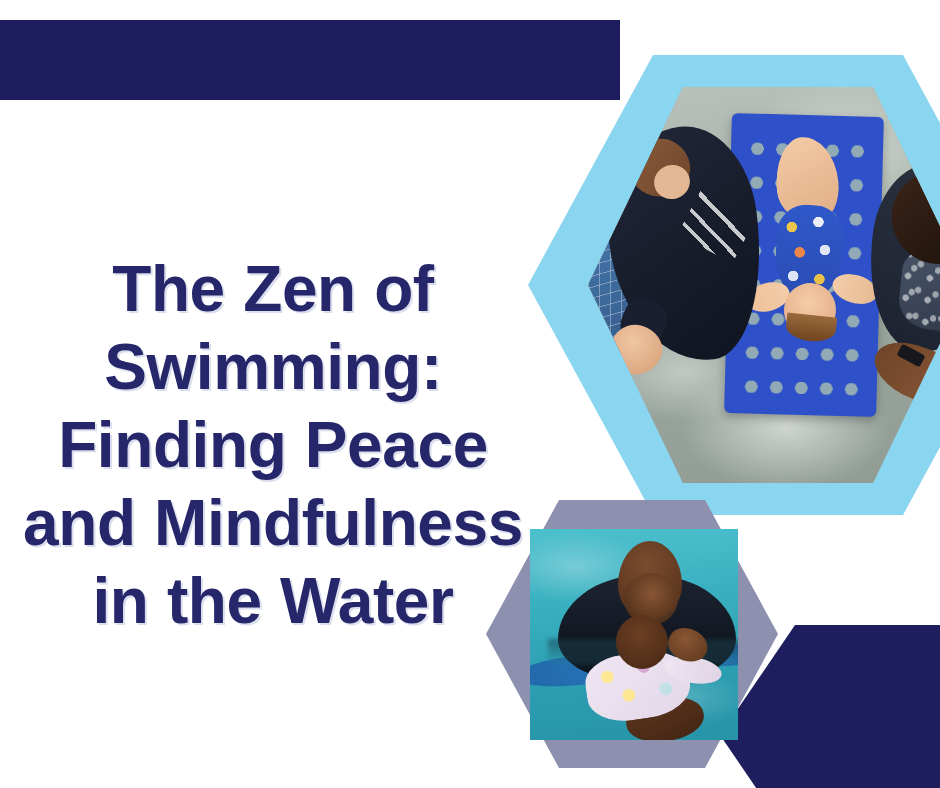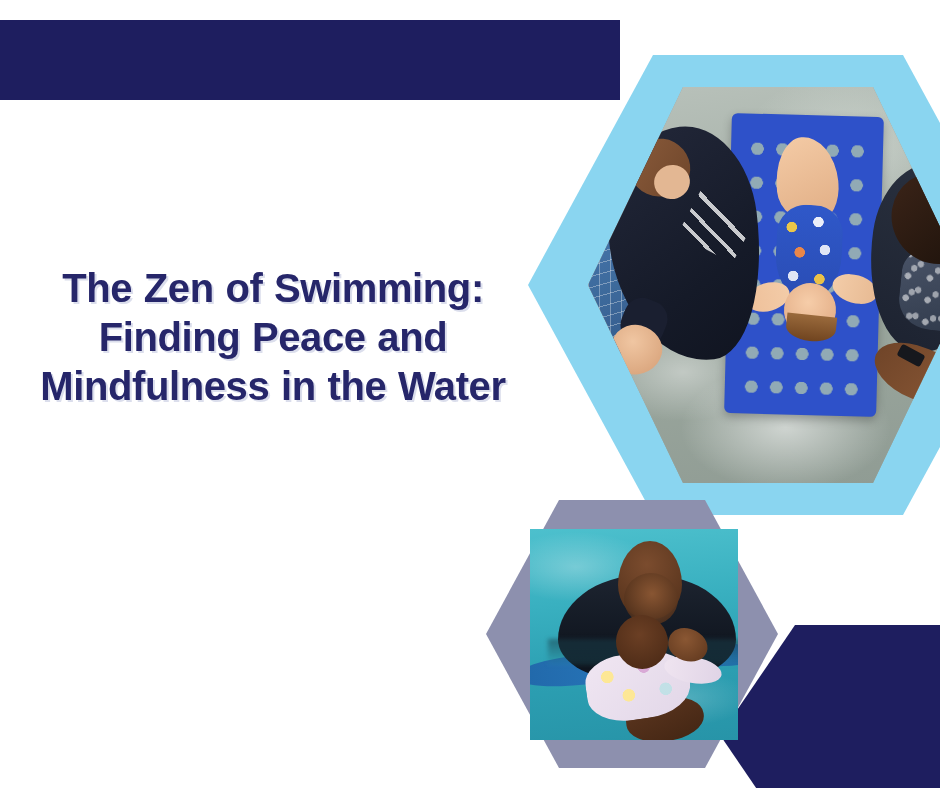--- a/index.html
+++ b/index.html
@@ -27,24 +27,24 @@
   }
 
   
   .headline-wrap{
     position:absolute;
     left:8px; top:248px;
     width:530px;
     text-align:center;
   }
   .headline{
-    margin:16px;
+    margin:2px;
     font-family:"Liberation Sans", sans-serif;
     font-weight:bold;
-    font-size:40px;
+    font-size:64px;
     line-height:1.22;
     letter-spacing:-0.4px;
     color:#26266a;
     text-shadow:2px 2px 0 rgba(190,195,220,0.55);
     word-spacing:1px;
   }
 
   
   .hex{
     position:absolute;

